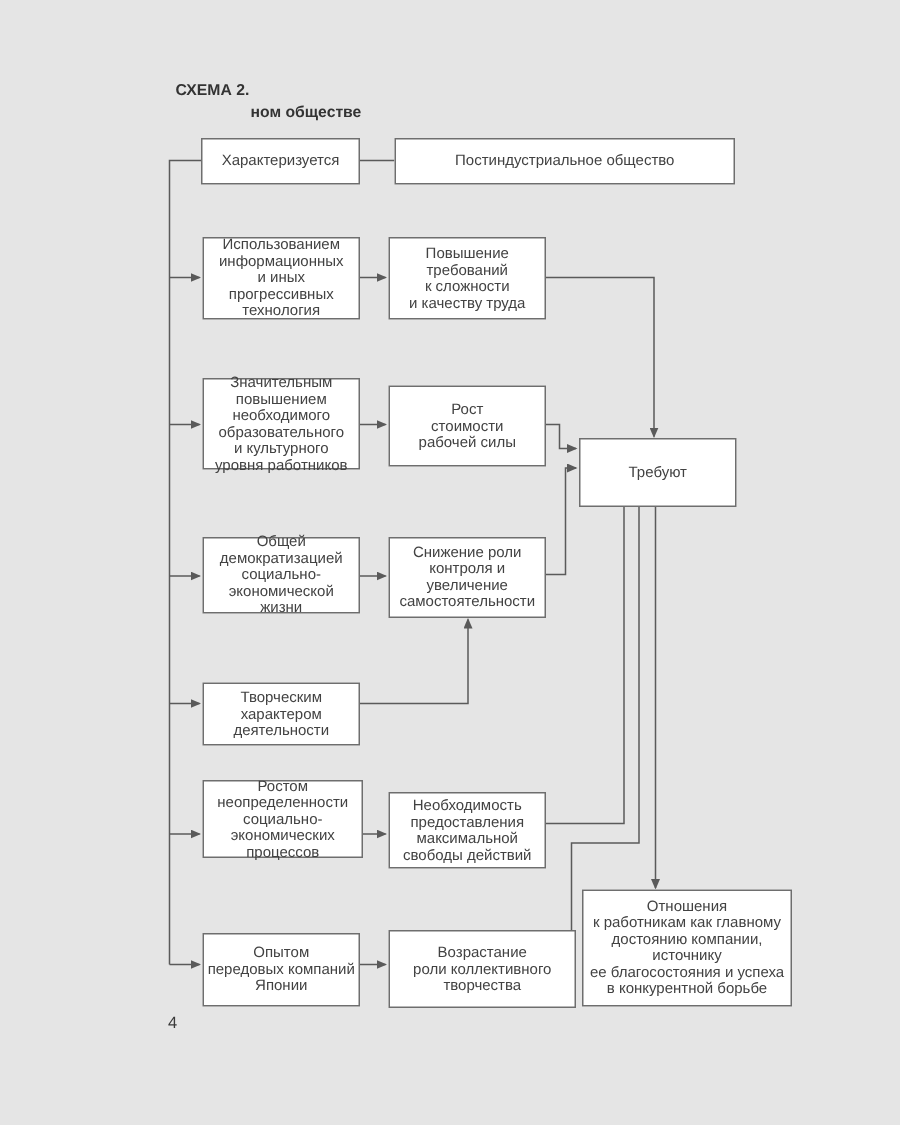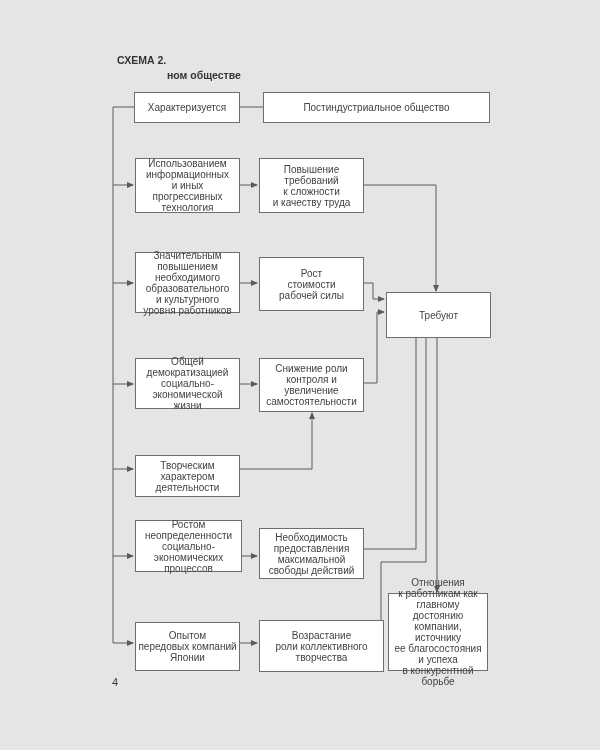--- a/index.html
+++ b/index.html
@@ -114,21 +114,21 @@
 свободы действий</div>
 
   <div class="box" style="left:135px;top:622px;width:105px;height:49px">Опытом
 передовых компаний
 Японии</div>
   <div class="box" style="left:259px;top:620px;width:125px;height:52px">Возрастание
 роли коллективного
 творчества</div>
 
   <div class="box" style="left:386px;top:292px;width:105px;height:46px">Требуют</div>
-  <div class="box" style="left:388px;top:593px;width:100px;height:78px">Отношения
+  <div class="box" style="left:388px;top:593px;width:140px;height:78px">Отношения
 к работникам как главному
 достоянию компании,
 источнику
 ее благосостояния и успеха
 в конкурентной борьбе</div>
 
   <div class="pagenum">4</div>
 </div>
 
 </body></html>

